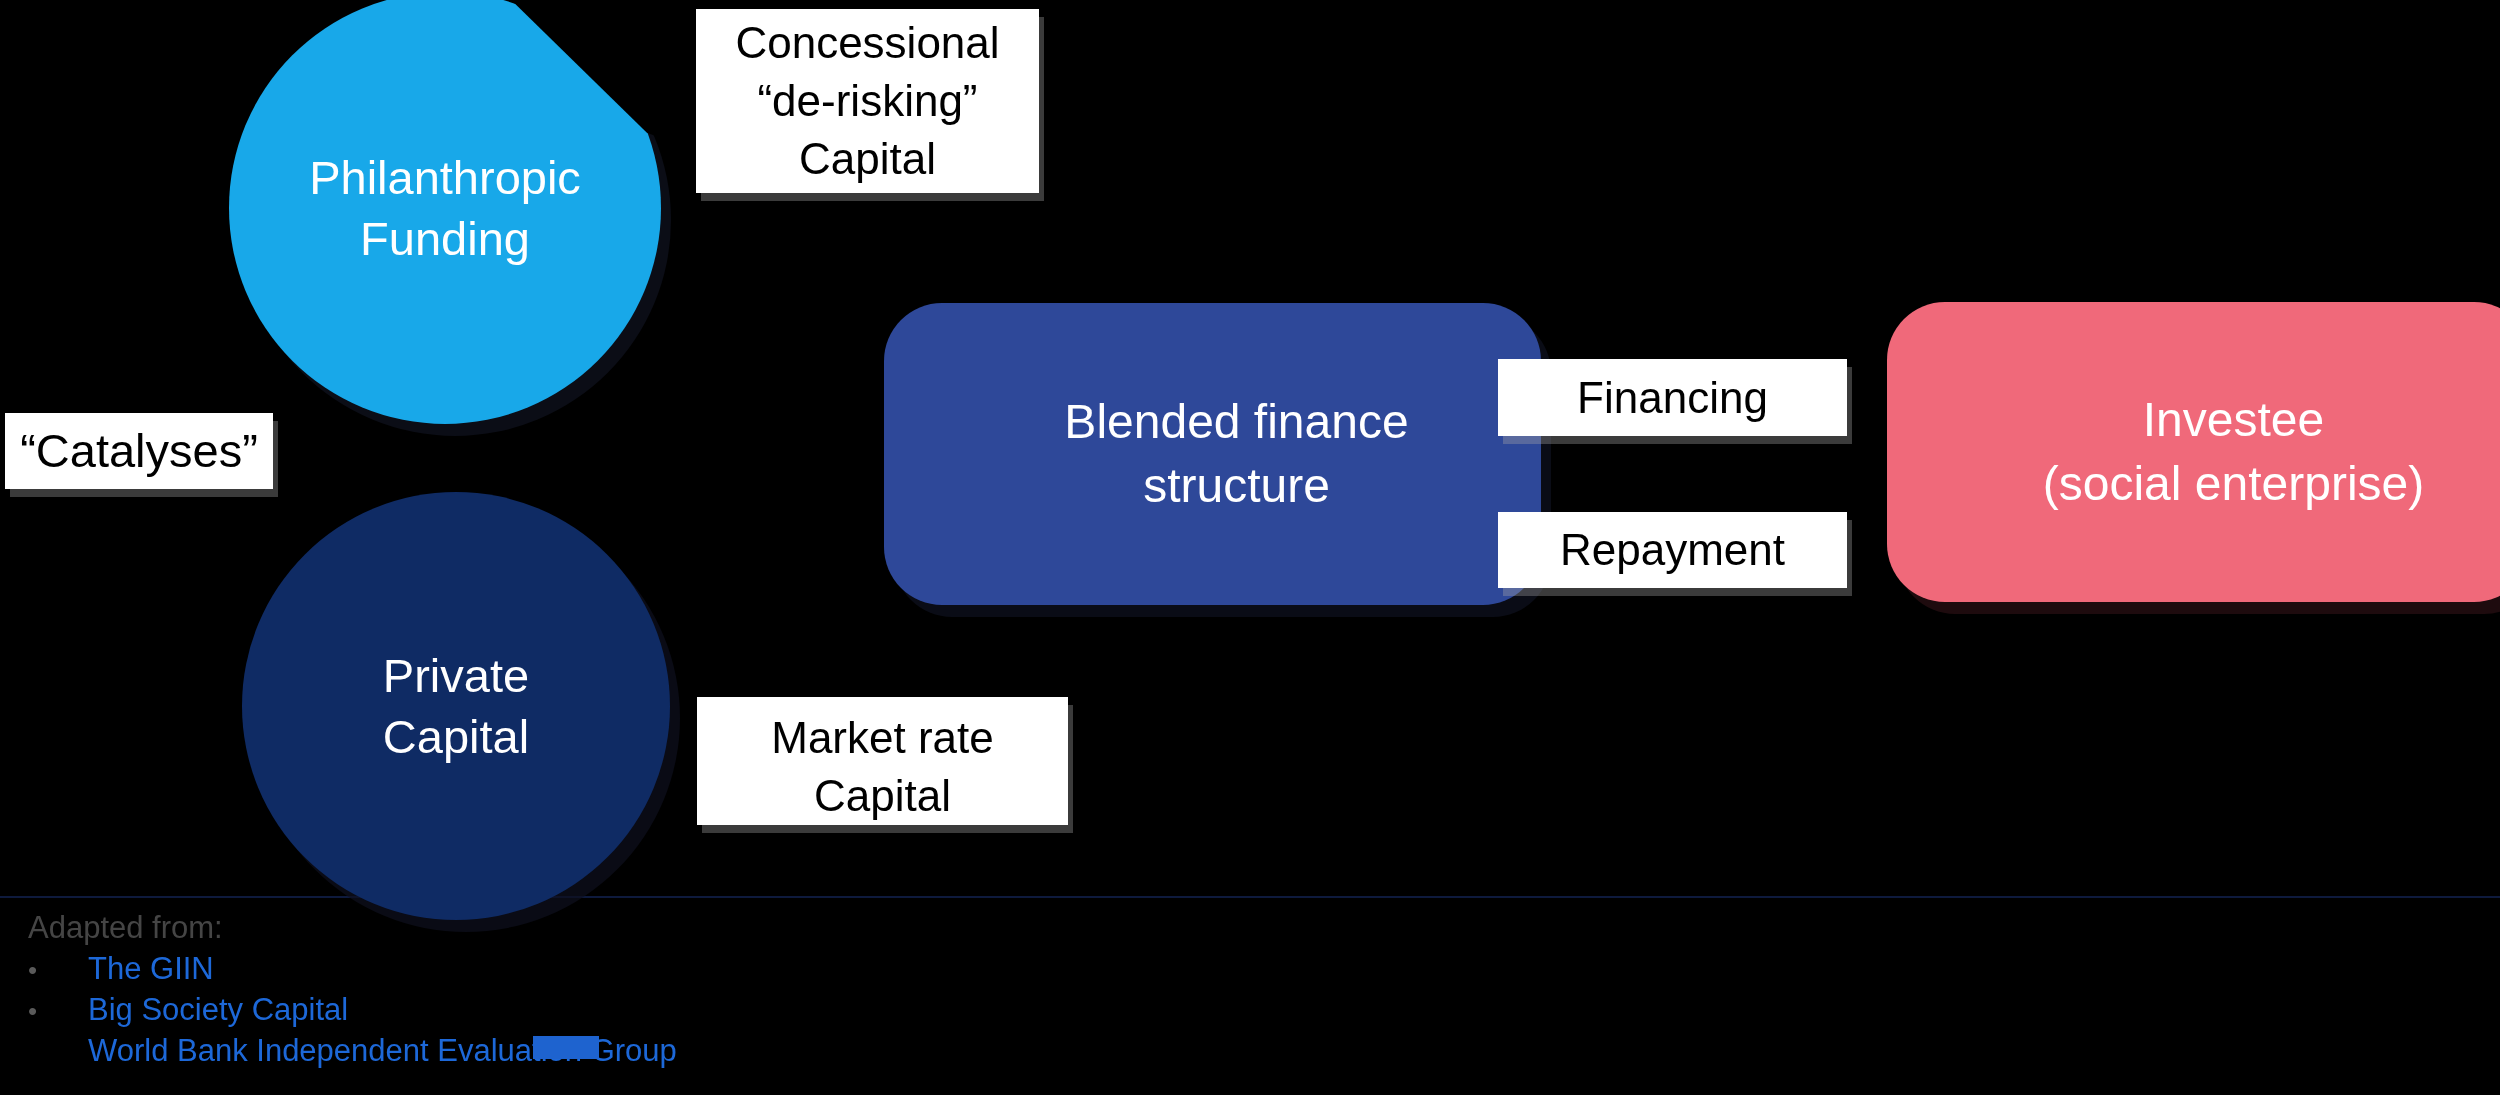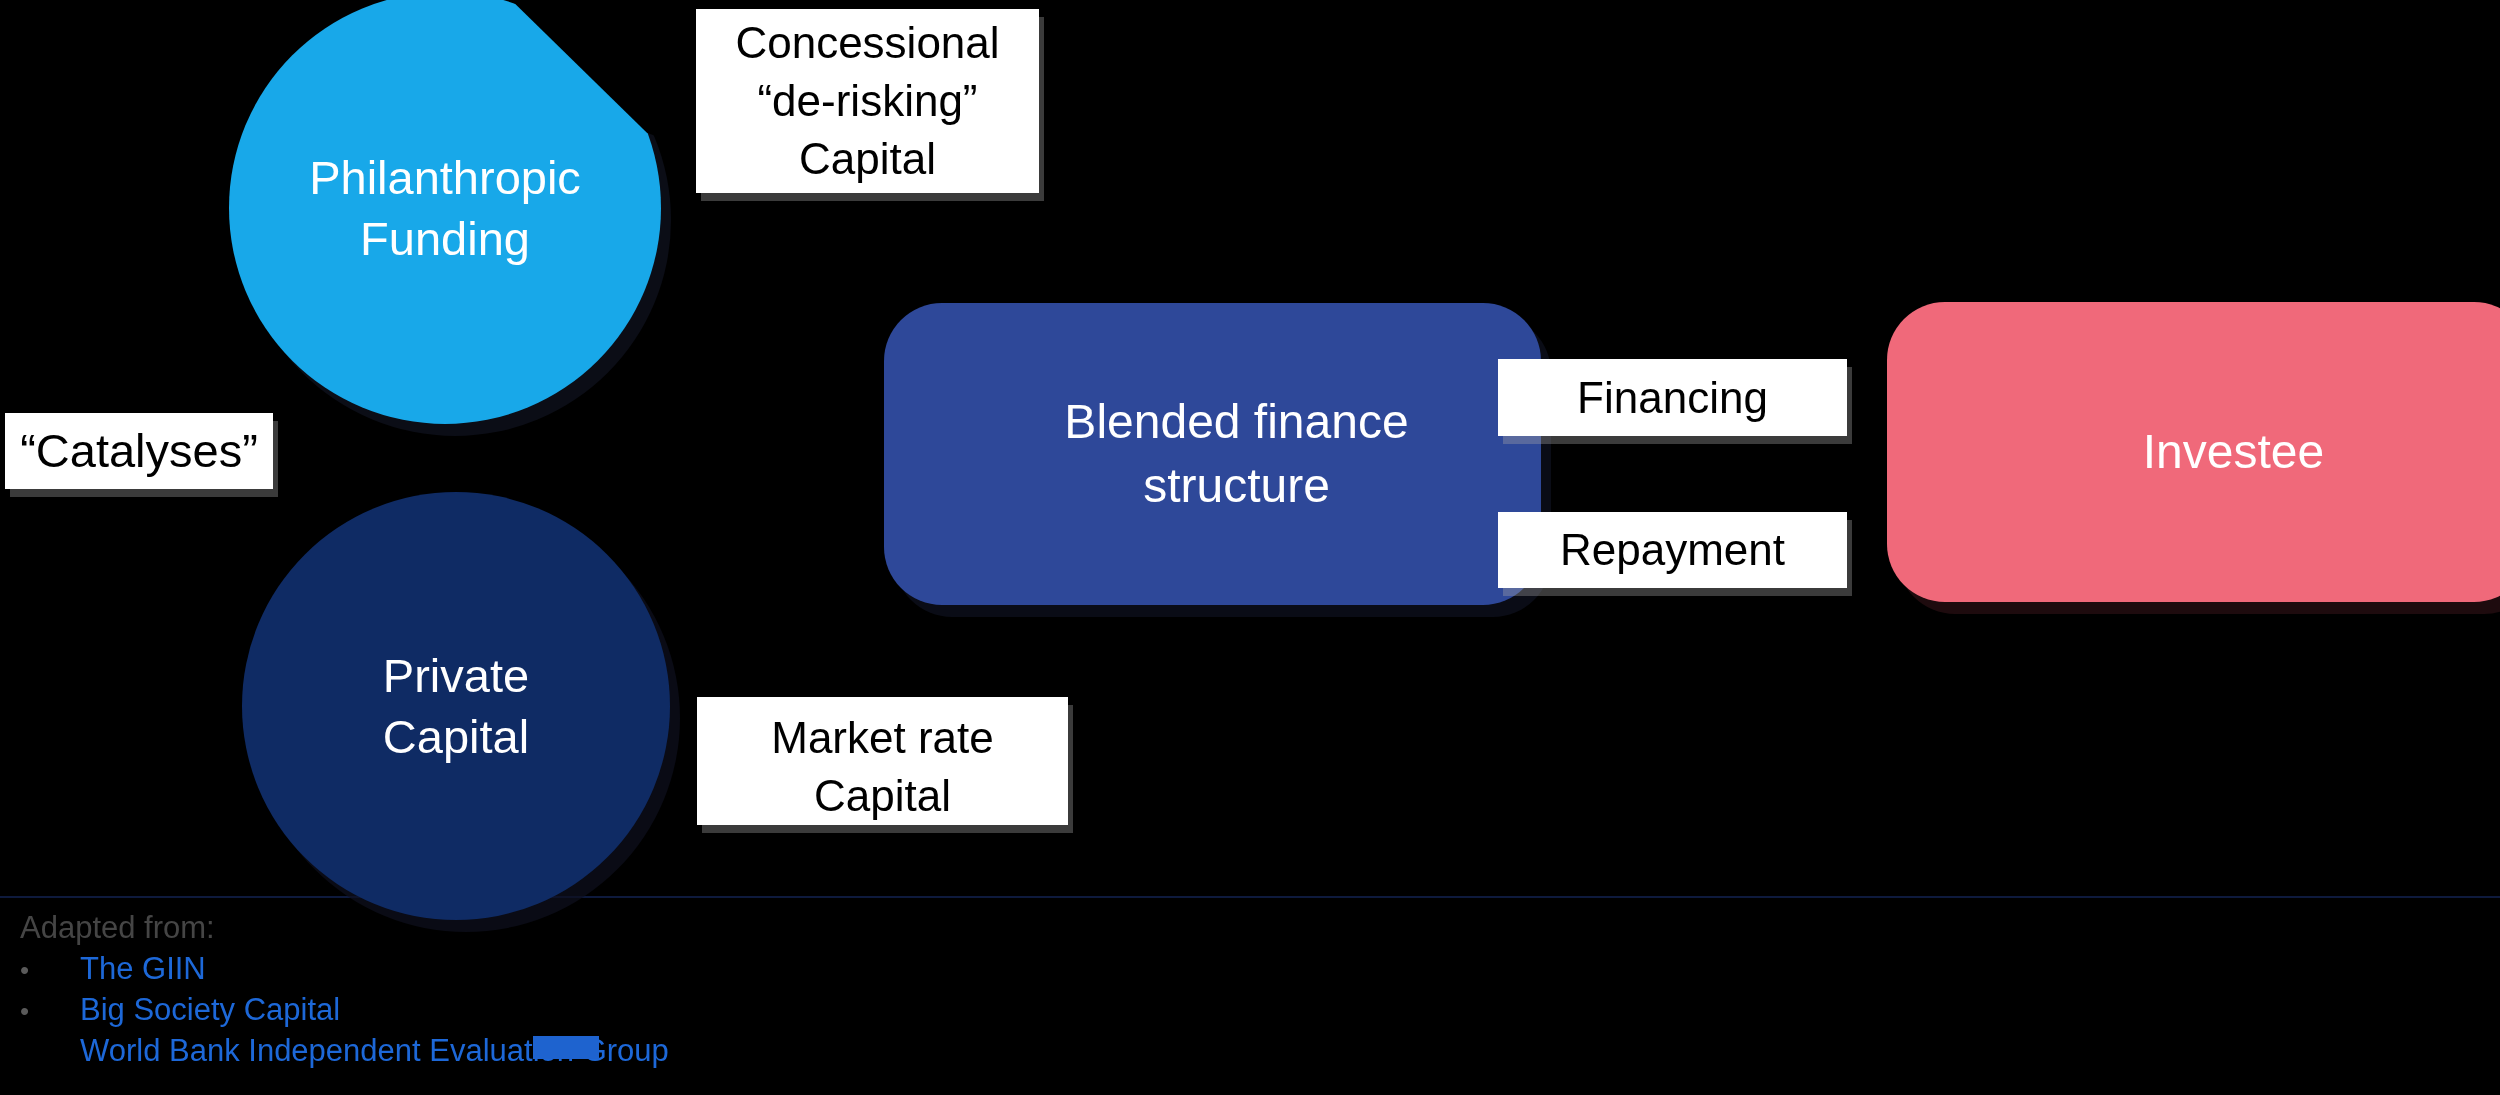--- a/index.html
+++ b/index.html
@@ -83,21 +83,21 @@
   
   .hairline {
     position: absolute;
     left: 0; top: 896px; width: 2500px; height: 2px;
     background: #0e1a3d;
     z-index: 1;
   }
   
   .footer {
     position: absolute;
-    left: 20px; top: 908px;
+    left: 28px; top: 908px;
     z-index: 4;
   }
   .footer-heading {
     color: #454545;
     font-size: 31px;
     line-height: 40px;
   }
   .footer-row {
     display: flex;
     align-items: baseline;
@@ -143,20 +143,21 @@
     <div>Capital</div>
   </div>
 
   <div class="rect-node rect-blended">
     <div>Blended finance</div>
     <div>structure</div>
   </div>
 
   <div class="rect-node rect-investee">
     <div>Investee</div>
+    <div>(social enterprise)</div>
   </div>
 
   <div class="white-label label-concessional">
     <div>Concessional</div>
     <div>“de-risking”</div>
     <div>Capital</div>
   </div>
 
   <div class="white-label label-catalyses">
     <div>“Catalyses”</div>

